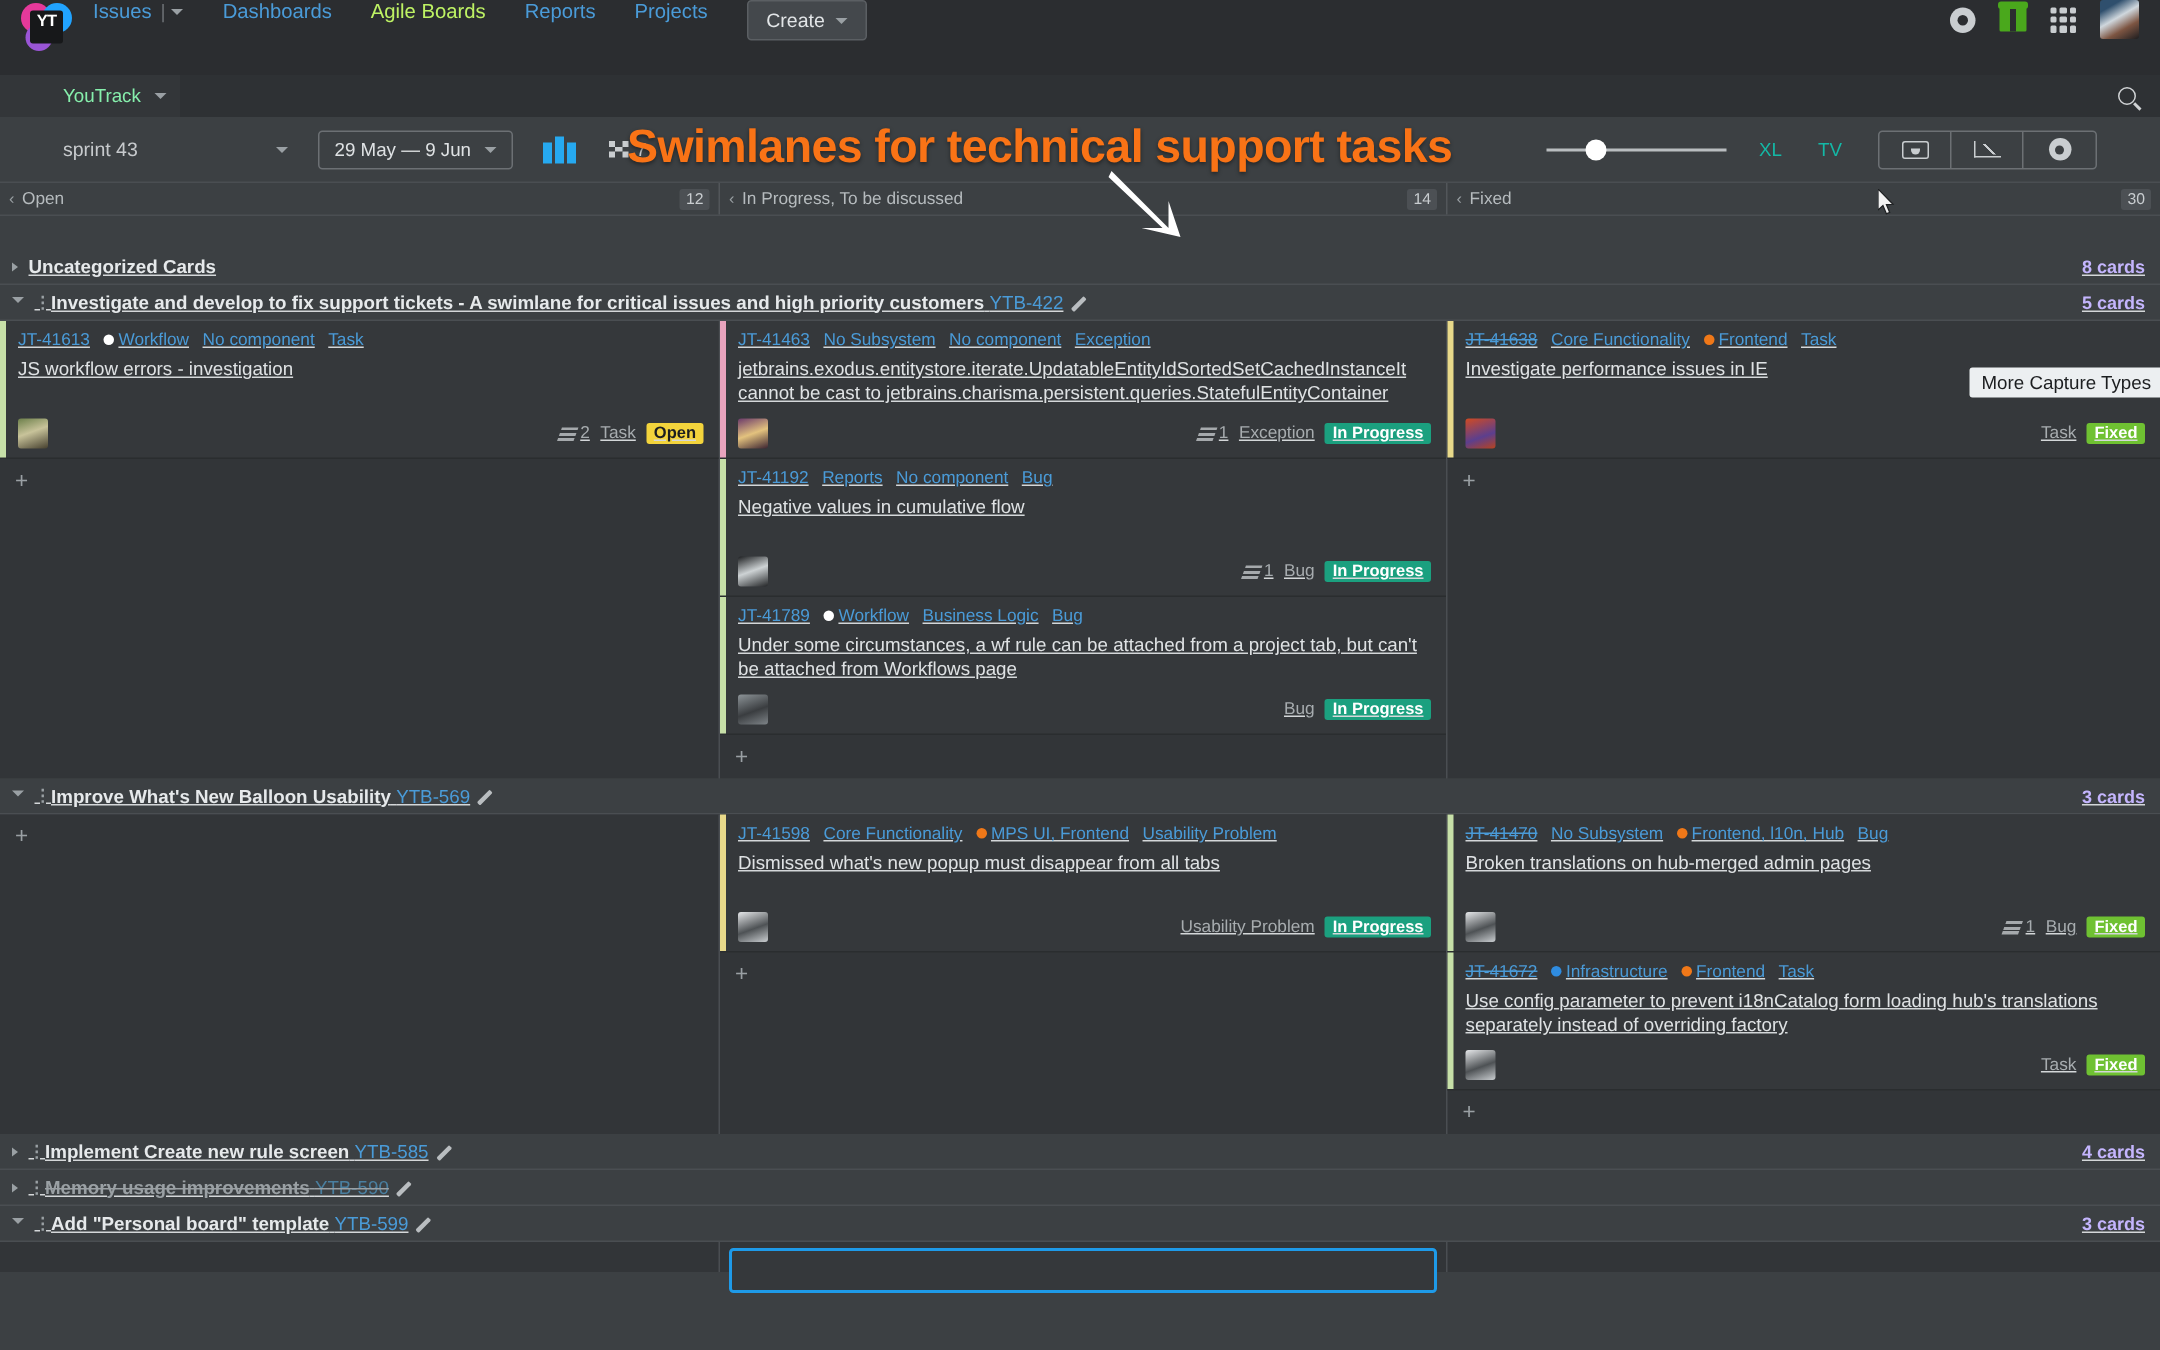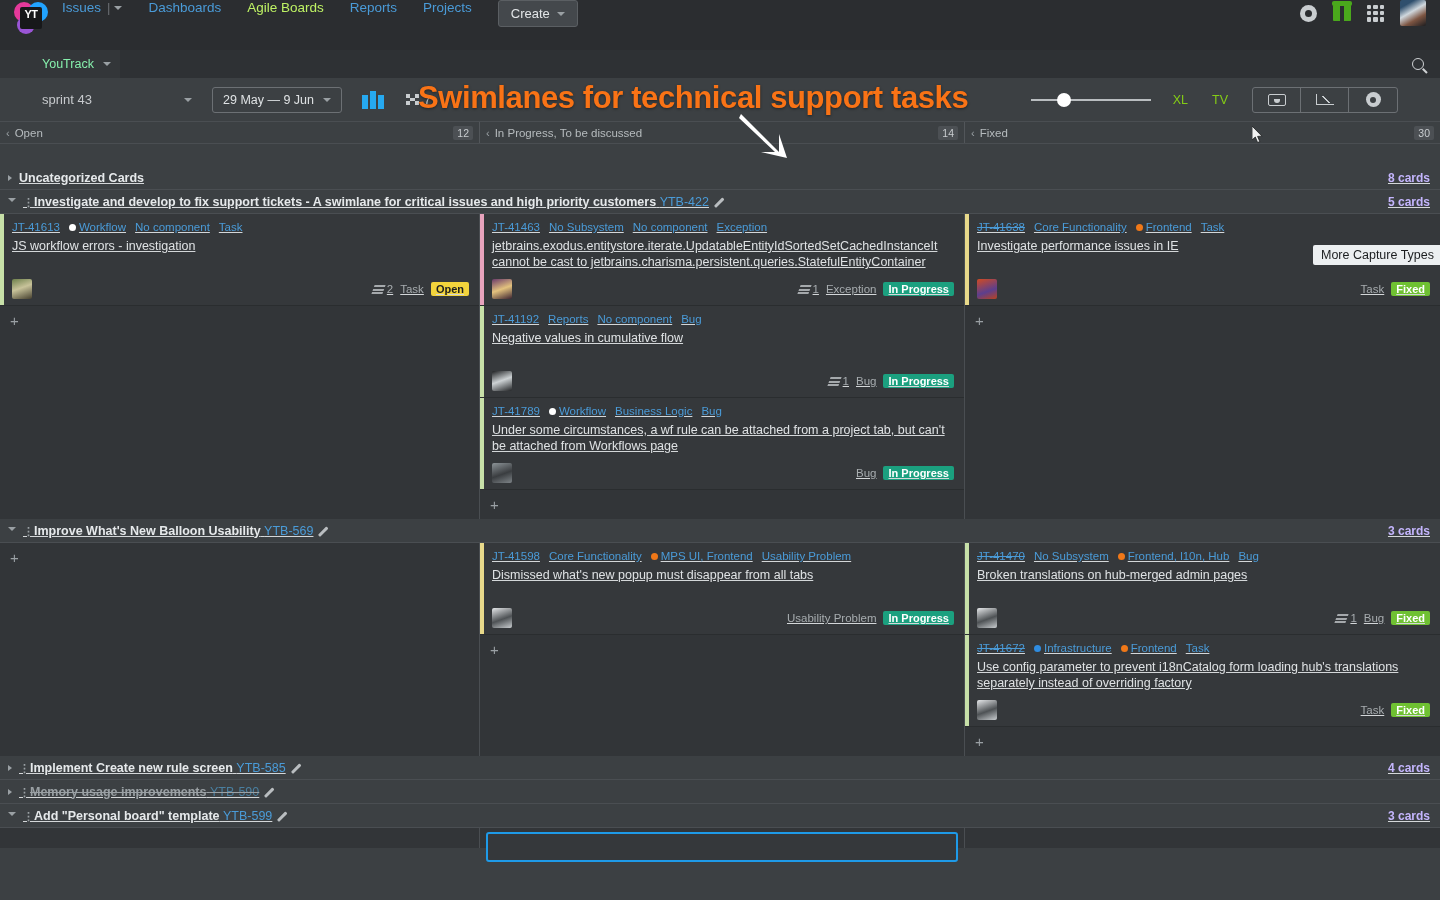--- a/index.html
+++ b/index.html
@@ -65,21 +65,21 @@
   #col-view-ico i{ width:6px; background:#26a9f0; display:block;}
   #col-view-ico i:nth-child(1){height:14px;}
   #col-view-ico i:nth-child(2){height:18px;}
   #col-view-ico i:nth-child(3){height:14px;}
   #flag-count { margin-left:22px; display:flex; align-items:center; gap:5px; color:#c7cacd; font-size:12.5px; }
   .flag-ico { width:13px;height:11px;display:grid;grid-template-columns:repeat(3,1fr);grid-template-rows:repeat(3,1fr);}
   .flag-ico i:nth-child(odd){background:#c9cdd0;}
   #toolbar-right { margin-left:auto; display:flex; align-items:center; gap:0; padding-right:42px; }
   #zoom-slider { width:120px; height:2px; background:#b9bdc0; position:relative; margin-right:22px; }
   #zoom-knob { position:absolute; left:26px; top:-6px; width:14px;height:14px;border-radius:50%;background:#fff; cursor:pointer;}
-  .size-label { color:#84cc16; font-size:12.5px; margin-right:24px; cursor:pointer;}
+  .size-label { color:#14b8a6; font-size:12.5px; margin-right:24px; cursor:pointer;}
   #icon-group { display:flex; border:1px solid #6c7074; border-radius:3px; overflow:hidden; }
   #icon-group > div { width:48px; height:24px; display:flex; align-items:center; justify-content:center; border-right:1px solid #6c7074; cursor:pointer;}
   #icon-group > div:last-child{border-right:none;}
   .inbox-ico{width:18px;height:12px;border:1.6px solid #c9cdd0;border-radius:2px;position:relative;}
   .inbox-ico::after{content:"";position:absolute;left:5px;top:4px;width:6px;height:4px;background:#c9cdd0;border-radius:0 0 3px 3px;}
   .chart-ico{width:18px;height:11px;border-bottom:1.6px solid #c9cdd0;border-left:1.6px solid #c9cdd0;position:relative;}
   .chart-ico::after{content:"";position:absolute;left:2px;bottom:1px;width:14px;height:7px;
      background:linear-gradient(45deg,transparent 46%,#c9cdd0 46%,#c9cdd0 54%,transparent 54%);}
   .cog-ico{width:15px;height:15px;border-radius:50%;background:#c9cdd0;position:relative;}
   .cog-ico::after{content:"";position:absolute;left:4.5px;top:4.5px;width:6px;height:6px;border-radius:50%;background:#3c4043;}

